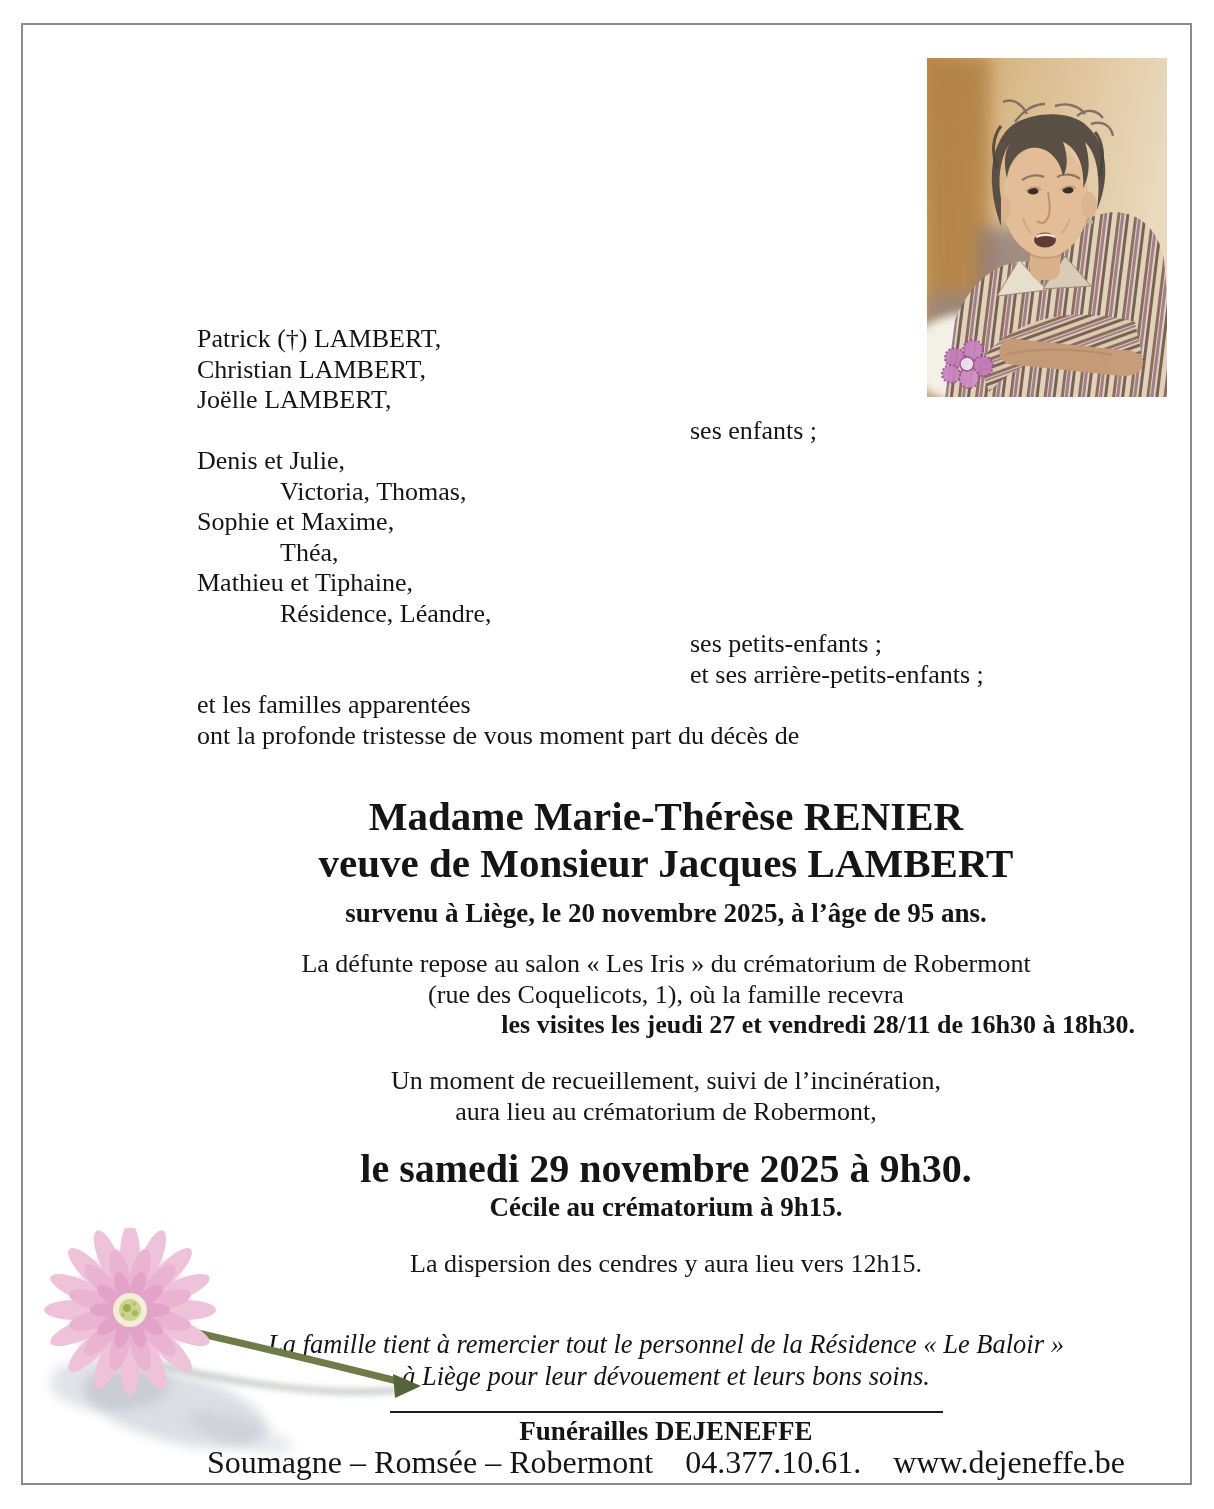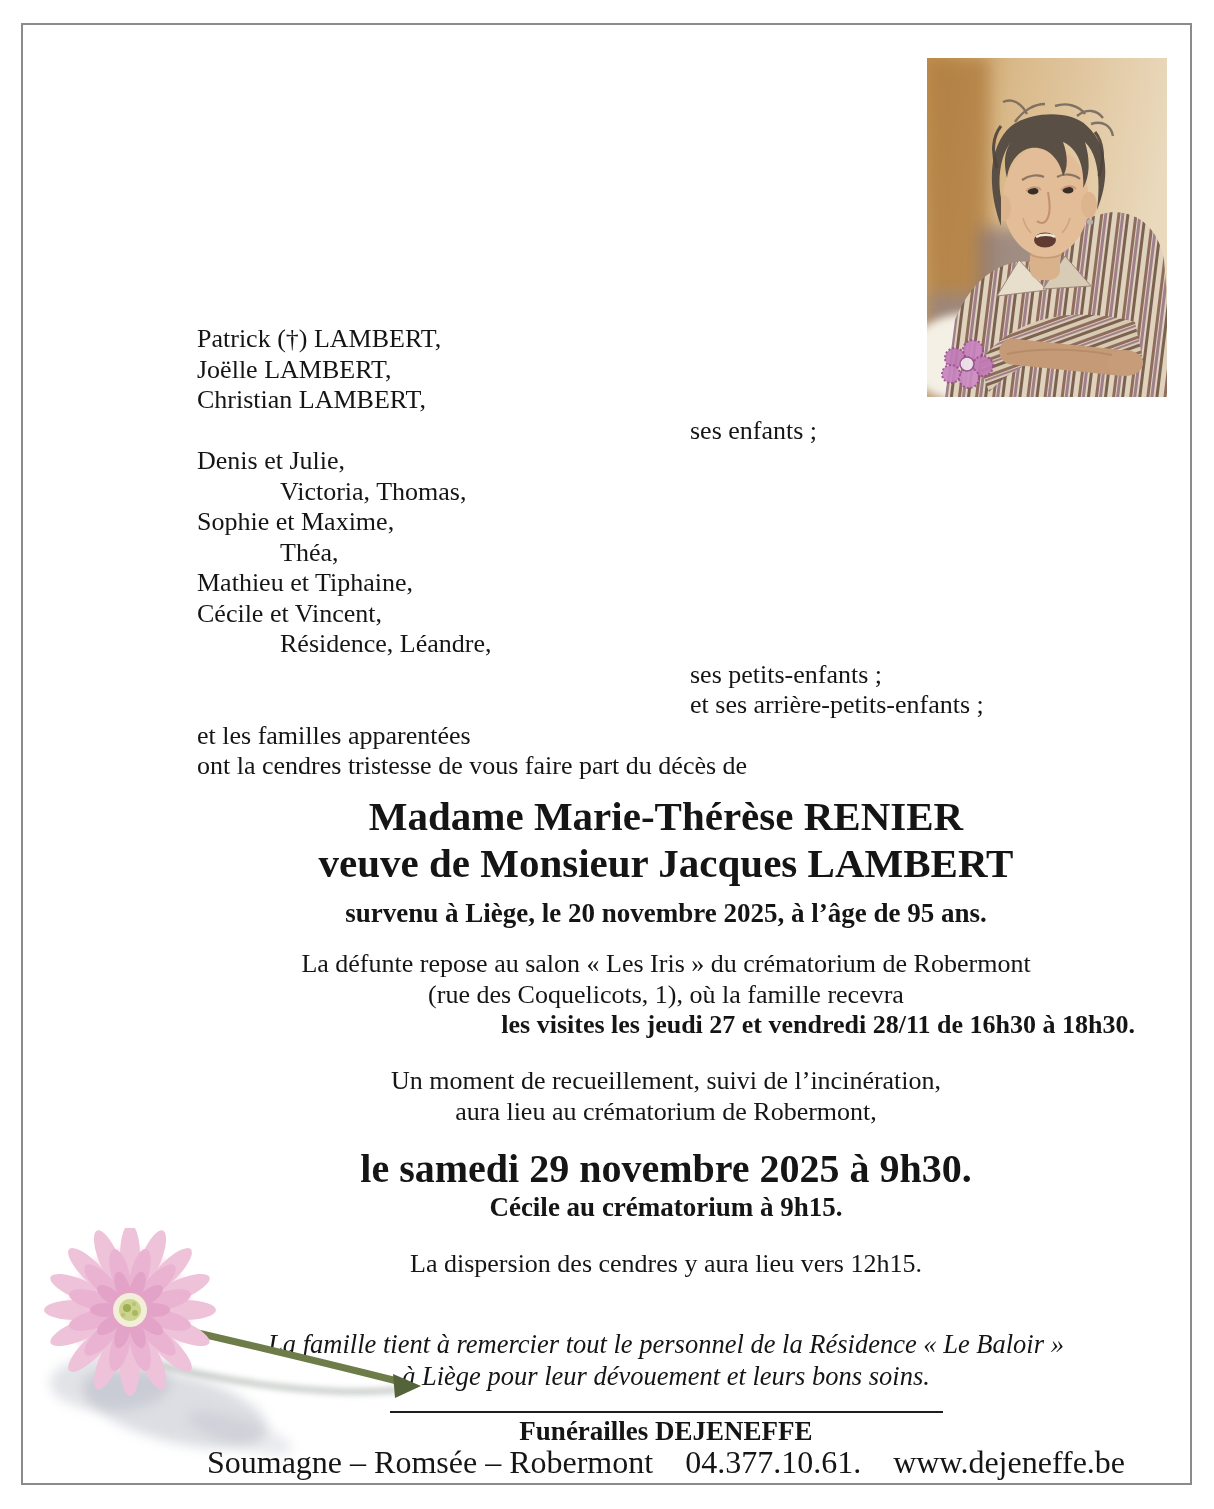--- a/index.html
+++ b/index.html
@@ -124,34 +124,33 @@
       <circle cx="56" cy="308" r="10" fill="#c27bb8" stroke="#9a4f92" stroke-width="2" stroke-dasharray="2 2"></circle>
       <circle cx="42" cy="320" r="10" fill="#cd8ec4" stroke="#9a4f92" stroke-width="2" stroke-dasharray="2 2"></circle>
       <circle cx="24" cy="316" r="9" fill="#c984c0" stroke="#9a4f92" stroke-width="2" stroke-dasharray="2 2"></circle>
       <circle cx="40" cy="306" r="7" fill="#f0e6ee" stroke="#9a4f92" stroke-width="1.5"></circle>
     </g>
   </svg>
 </div>
 
 <div class="names" id="names-block">
     <div class="name-line indent-0">Patrick (†) LAMBERT,</div>
+    <div class="name-line indent-0">Christian LAMBERT,</div>
     <div class="name-line indent-0">Joëlle LAMBERT,</div>
-    <div class="name-line indent-0">Christian LAMBERT,</div>
     <div class="name-line indent-2">ses enfants ;</div>
     <div class="name-line indent-0">Denis et Julie,</div>
     <div class="name-line indent-1">Victoria, Thomas,</div>
     <div class="name-line indent-0">Sophie et Maxime,</div>
     <div class="name-line indent-1">Théa,</div>
     <div class="name-line indent-0">Mathieu et Tiphaine,</div>
-    <div class="name-line indent-0">Cécile et Vincent,</div>
     <div class="name-line indent-1">Résidence, Léandre,</div>
     <div class="name-line indent-2">ses petits-enfants ;</div>
     <div class="name-line indent-2">et ses arrière-petits-enfants ;</div>
     <div class="name-line indent-0">et les familles apparentées</div>
-    <div class="name-line indent-0">ont la cendres tristesse de vous faire part du décès de</div>
+    <div class="name-line indent-0">ont la profonde tristesse de vous moment part du décès de</div>
   </div>
 
 <div class="centerzone title-block">
   <div class="title-line">Madame Marie-Thérèse RENIER</div>
   <div class="title-line">veuve de Monsieur Jacques LAMBERT</div>
   <div class="subtitle-line">survenu à Liège, le 20 novembre 2025, à l’âge de 95 ans.</div>
 </div>
 
 <div class="centerzone repose-block">
   <div>La défunte repose au salon « Les Iris » du crématorium de Robermont</div>

